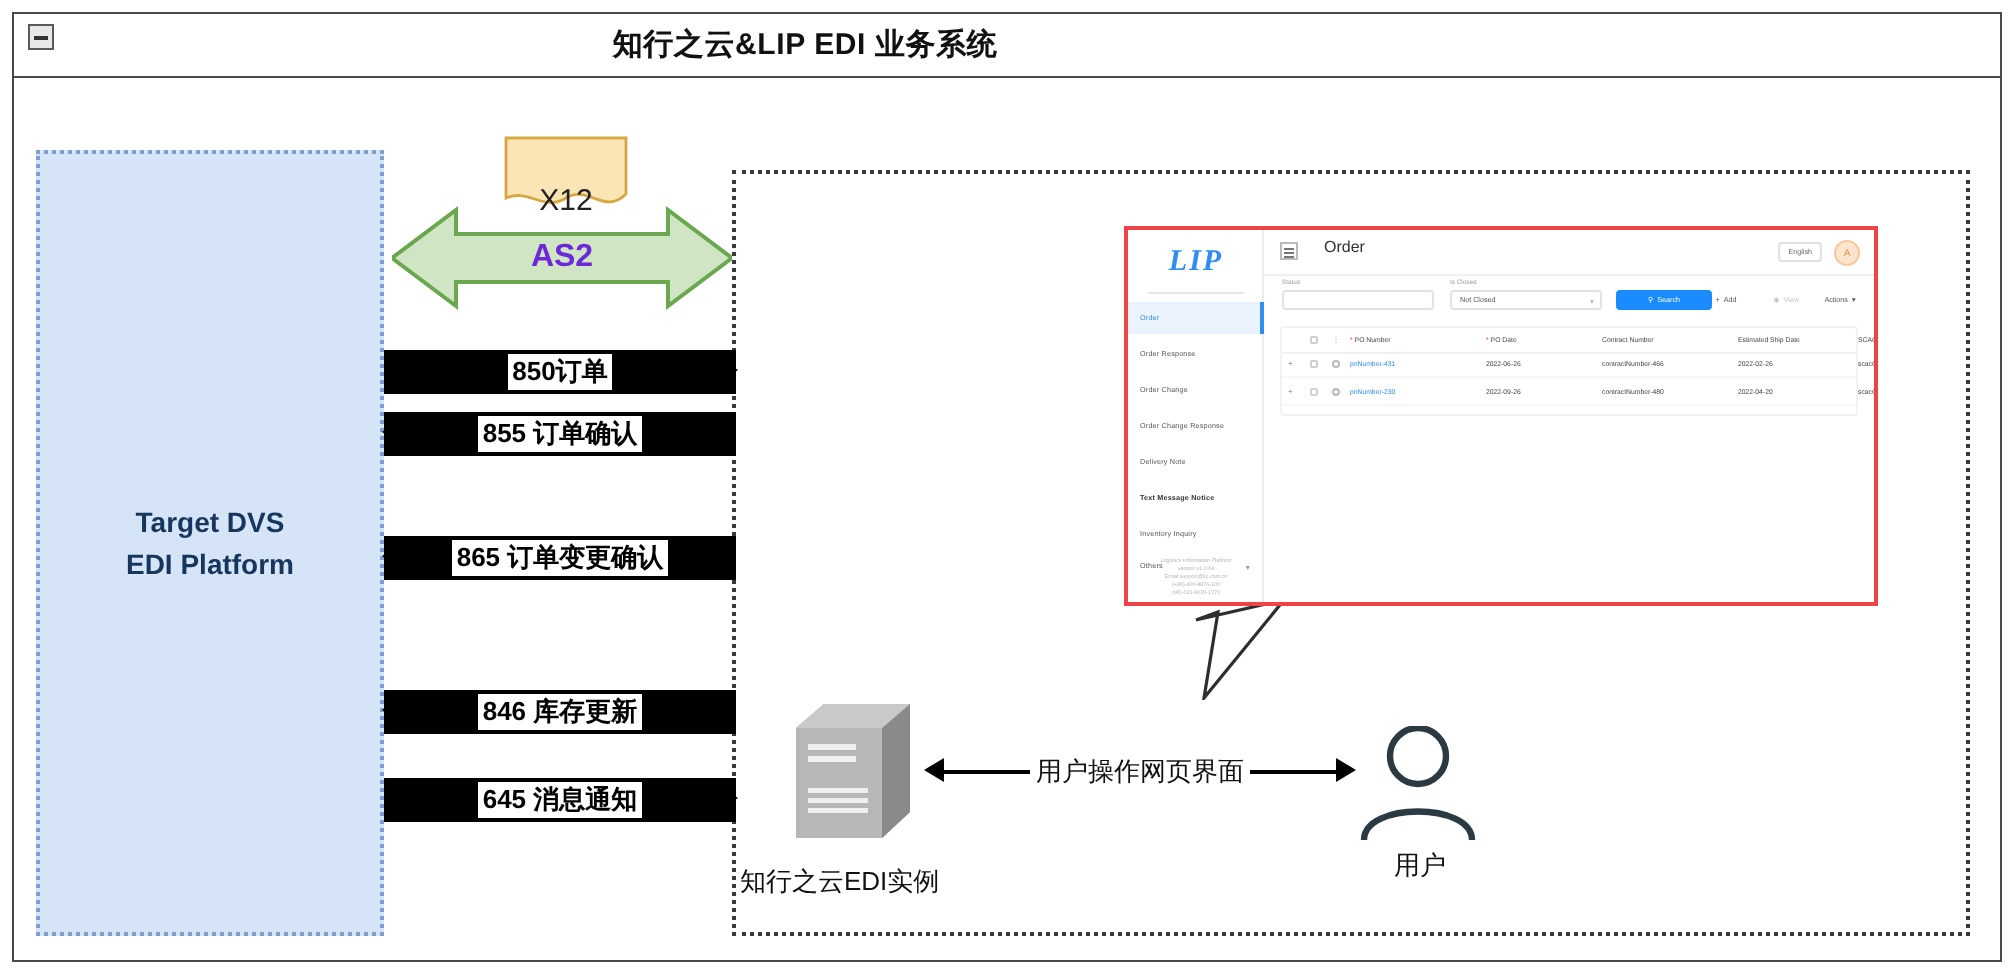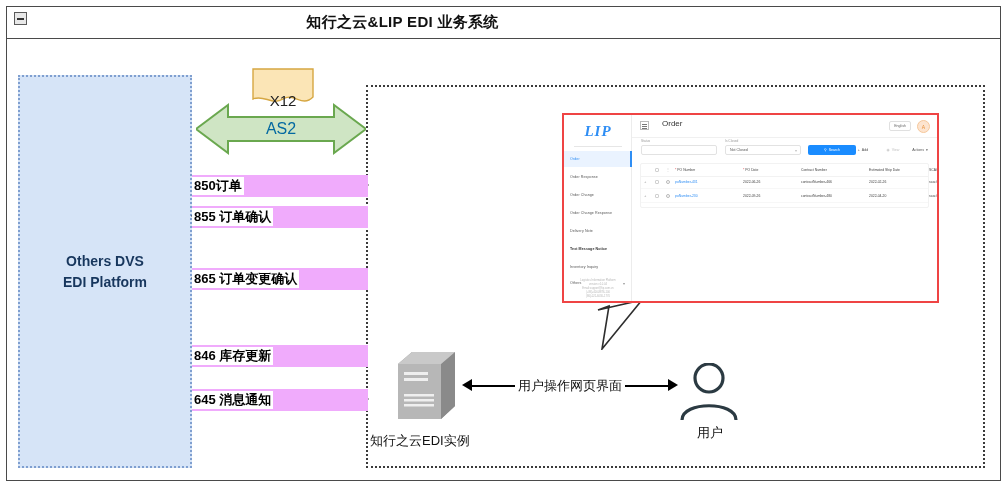--- a/index.html
+++ b/index.html
@@ -26,34 +26,34 @@
   .platform-label{font-size:14px;font-weight:bold;color:#17365d;text-align:center;line-height:1.45;}
 
   
   .right-box{position:absolute;left:366px;top:85px;width:619px;height:383px;
     border:2px dotted #3a3a3a;box-sizing:border-box;background:transparent;}
 
   
   .as2-wrap{position:absolute;left:196px;top:103px;width:170px;height:52px;}
   .as2-label{position:absolute;left:0;top:0;width:170px;height:52px;
     display:flex;align-items:center;justify-content:center;
-    font-size:16px;font-weight:normal;color:#0369a1;z-index:3;}
+    font-size:16px;font-weight:bold;color:#6d28d9;z-index:3;}
 
   
   .x12-note{position:absolute;left:252px;top:68px;width:62px;height:38px;z-index:4;}
   .x12-label{position:absolute;left:0;top:16px;width:62px;height:32px;
     display:flex;align-items:center;justify-content:center;
     font-size:15px;color:#222;z-index:5;}
 
   
   .flow{position:absolute;left:192px;width:176px;height:22px;}
   .flow .line{position:absolute;left:0;top:10px;width:176px;height:0;border-top:2px solid #000;}
   .flow .txt{position:absolute;left:0;top:0;width:176px;height:22px;
-    display:flex;align-items:center;justify-content:flex-start;
-    font-size:13px;font-weight:bold;color:#000;background:#f0abfc;}
+    display:flex;align-items:center;justify-content:center;
+    font-size:13px;font-weight:bold;color:#000;background:#000000;}
   .flow .txt span{background:#fff;padding:0 2px;}
   .flow .head{position:absolute;top:4px;width:0;height:0;}
   .flow.right .head{right:-1px;border-left:9px solid #000;border-top:6px solid transparent;border-bottom:6px solid transparent;}
   .flow.left .head{left:-1px;border-right:9px solid #000;border-top:6px solid transparent;border-bottom:6px solid transparent;}
 
   
   .shot{position:absolute;left:562px;top:113px;width:377px;height:190px;
     border:2px solid #ef4444;background:#84cc16;box-sizing:border-box;overflow:hidden;
     box-shadow:0 0 0 1px #2e2e2e inset;}
   .shot-side{position:absolute;left:0;top:0;width:68px;height:188px;background:#fff;border-right:1px solid #ececec;box-sizing:border-box;}
@@ -137,21 +137,21 @@
 <div id="canvas">
 
   <div class="outer-frame"></div>
   <div class="title-bar">
     <div class="title-text">知行之云&amp;LIP EDI 业务系统</div>
   </div>
   <div class="collapse-box"></div>
 
   <div class="platform-box">
     <div class="platform-label">
-      <div>Others DVS</div>
+      <div>Target DVS</div>
       <div>EDI Platform</div>
     </div>
   </div>
 
   <div class="right-box"></div>
 
   <div class="as2-wrap">
     <svg width="170" height="52" viewBox="0 0 170 52">
       <polygon points="0,26 32,2 32,14 138,14 138,2 170,26 138,50 138,38 32,38 32,50" fill="#cfe5c4" stroke="#6aa84f" stroke-width="2"></polygon>
     </svg>

